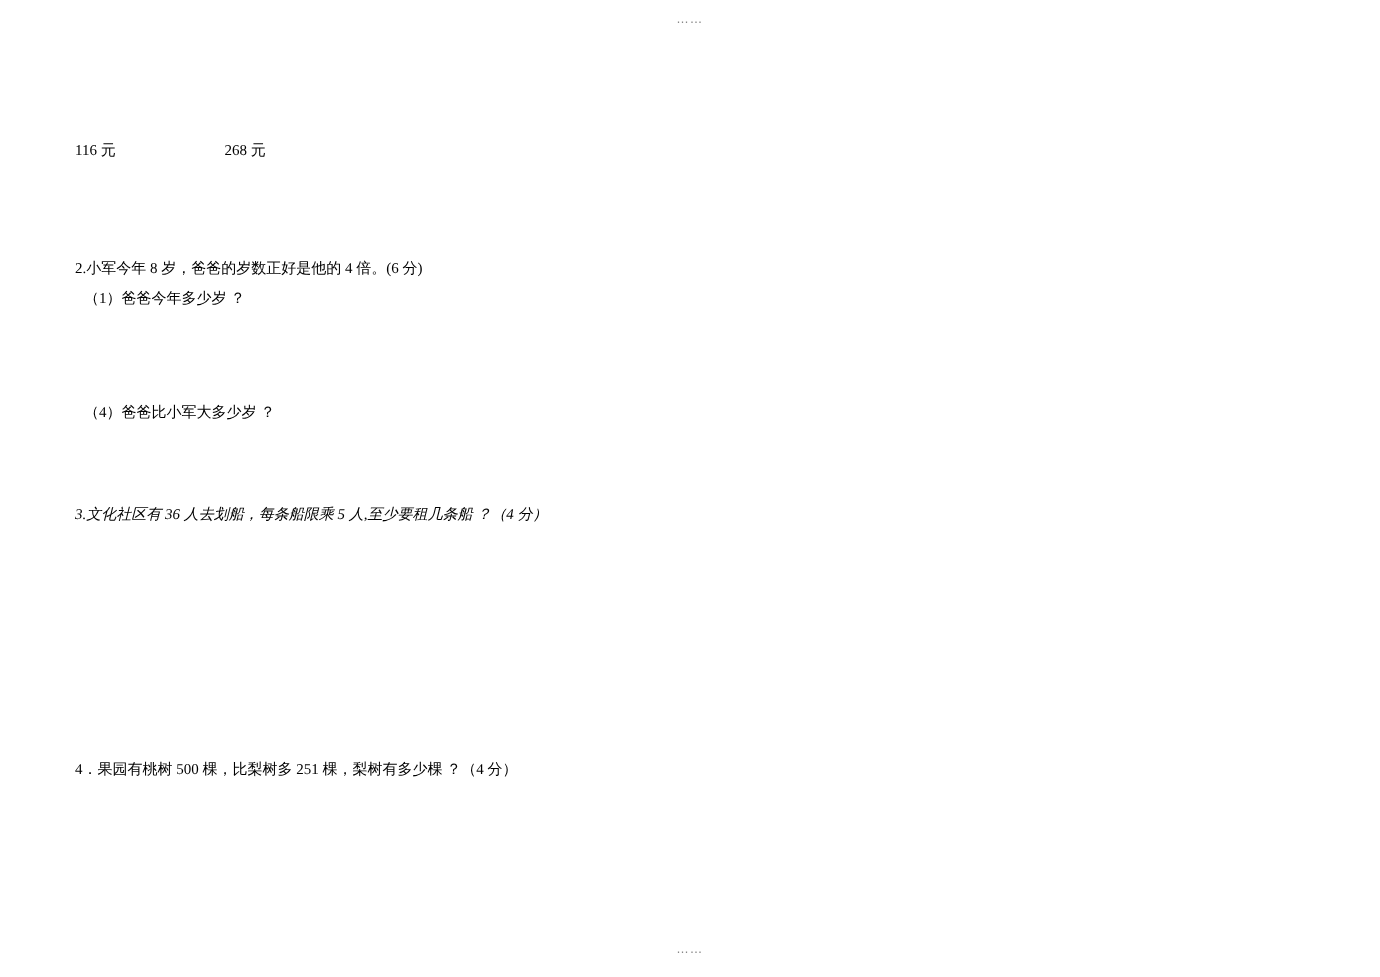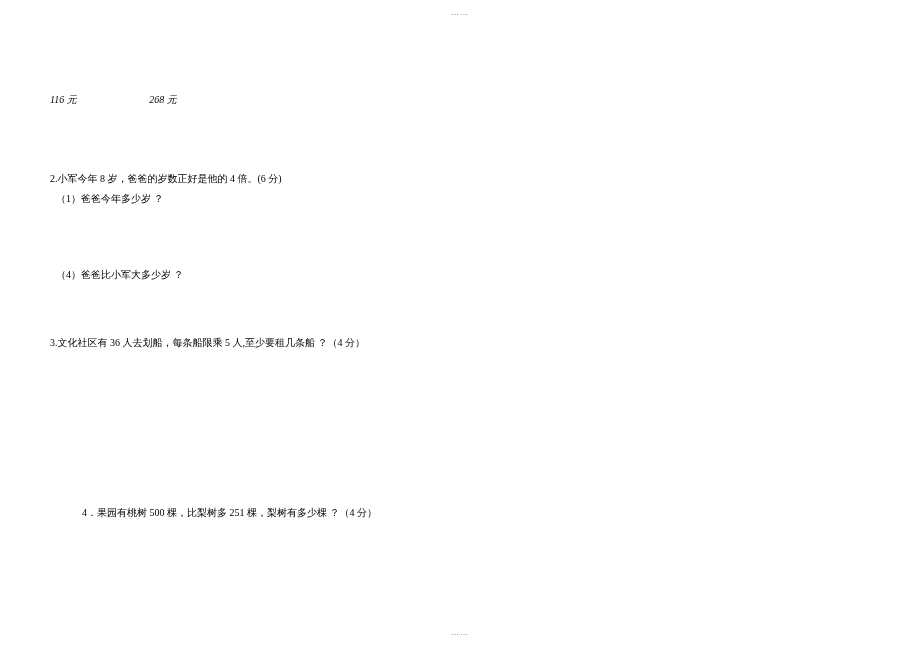--- a/index.html
+++ b/index.html
@@ -37,21 +37,20 @@
     .content {
       position: absolute;
       left: 50px;
       top: 0;
       width: 820px;
     }
     .price-row {
       position: absolute;
       top: 93px;
       left: 0;
-      font-style: italic;
     }
     .price1 {
       display: inline-block;
     }
     .price2 {
       display: inline-block;
       margin-left: 70px;
     }
     .q2 {
       position: absolute;
@@ -66,26 +65,26 @@
     }
     .q2-sub2 {
       position: absolute;
       top: 268px;
       left: 6px;
     }
     .q3 {
       position: absolute;
       top: 336px;
       left: 0;
+      font-style: italic;
     }
     .q4 {
       position: absolute;
       top: 506px;
       left: 0;
-      margin-left: 32px;
     }
   </style>
 </head>
 <body>
 
 <div class="dots-top">⋯⋯</div>
 
 <div class="content">
   <div class="price-row">
     <span class="price1">116 元</span>

